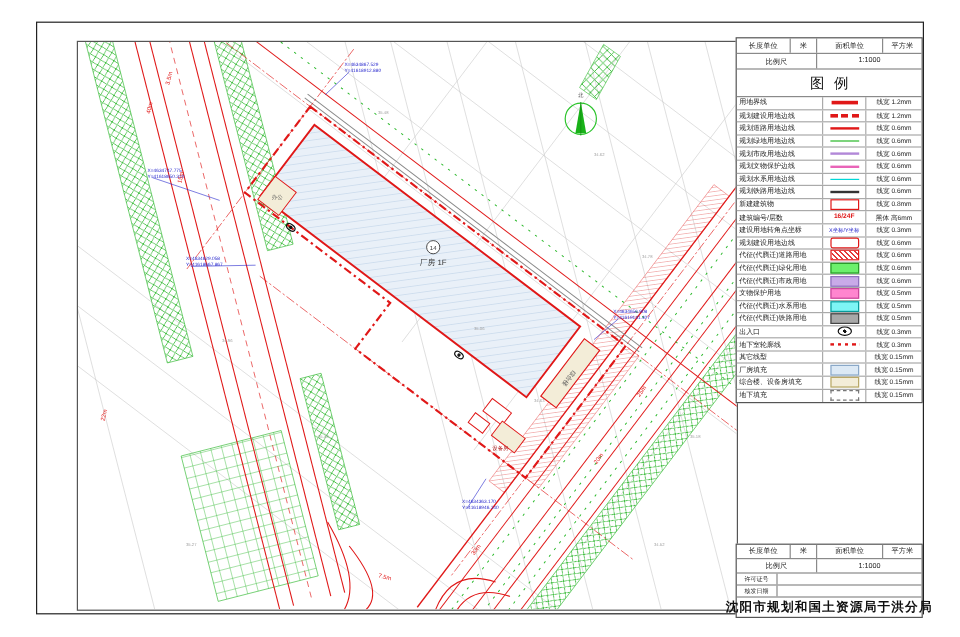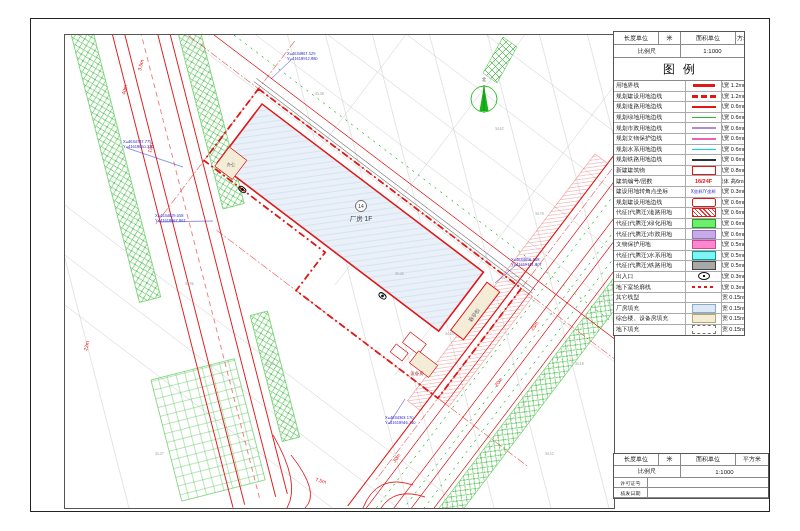--- a/index.html
+++ b/index.html
@@ -1,20 +1,20 @@
 <!DOCTYPE html>
 <html><head>
 <meta charset="utf-8">
 <style>
   html,body{margin:0;padding:0;background:#fff;width:800px;height:531px;overflow:hidden;
     font-family:"Liberation Sans","DejaVu Sans",sans-serif;color:#333;}
   .sheet{position:absolute;left:30px;top:18px;width:740px;height:494px;border:1.5px solid #222;background:#fff;box-sizing:border-box;}
   .mapframe{position:absolute;left:33px;top:15px;width:549px;height:473px;border:1px solid #555;overflow:hidden;background:#fff;box-sizing:content-box;}
   
-  .panel{position:absolute;left:582px;top:12px;width:132px;box-sizing:border-box;border:1px solid #555;background:#fff;}
+  .panel{position:absolute;left:582px;top:12px;width:156px;box-sizing:border-box;border:1px solid #555;background:#fff;}
   .prow{display:flex;border-bottom:1px solid #8a8a8a;box-sizing:border-box;}
   .pcell{border-right:1px solid #8a8a8a;display:flex;align-items:center;justify-content:center;
     font-size:6px;white-space:nowrap;overflow:hidden;box-sizing:border-box;color:#222;}
   .pcell:last-child{border-right:none;}
   .legend-title{height:22px;display:flex;align-items:center;justify-content:center;
     font-size:12px;letter-spacing:8px;padding-left:8px;border-bottom:1px solid #8a8a8a;color:#111;}
   .lg-row{display:flex;height:10.6px;border-bottom:1px solid #aaa;box-sizing:border-box;}
   .lg-row:last-child{border-bottom:none;}
   .lg-label{width:72px;border-right:1px solid #aaa;font-size:5.8px;display:flex;align-items:center;
     padding-left:2px;white-space:nowrap;overflow:hidden;box-sizing:border-box;color:#222;}
@@ -412,15 +412,16 @@
       <div class="pcell" style="flex:1">1:1000</div>
     </div>
     <div class="prow" style="height:10px">
       <div class="pcell" style="width:34px;font-size:5px">许可证号</div>
       <div class="pcell" style="flex:1"></div>
     </div>
     <div class="prow" style="height:10px">
       <div class="pcell" style="width:34px;font-size:5px">核发日期</div>
       <div class="pcell" style="flex:1"></div>
     </div>
+    <div class="agency">沈阳市规划和国土资源局于洪分局</div>
   </div>
 
 </div>
 
 </body></html>

